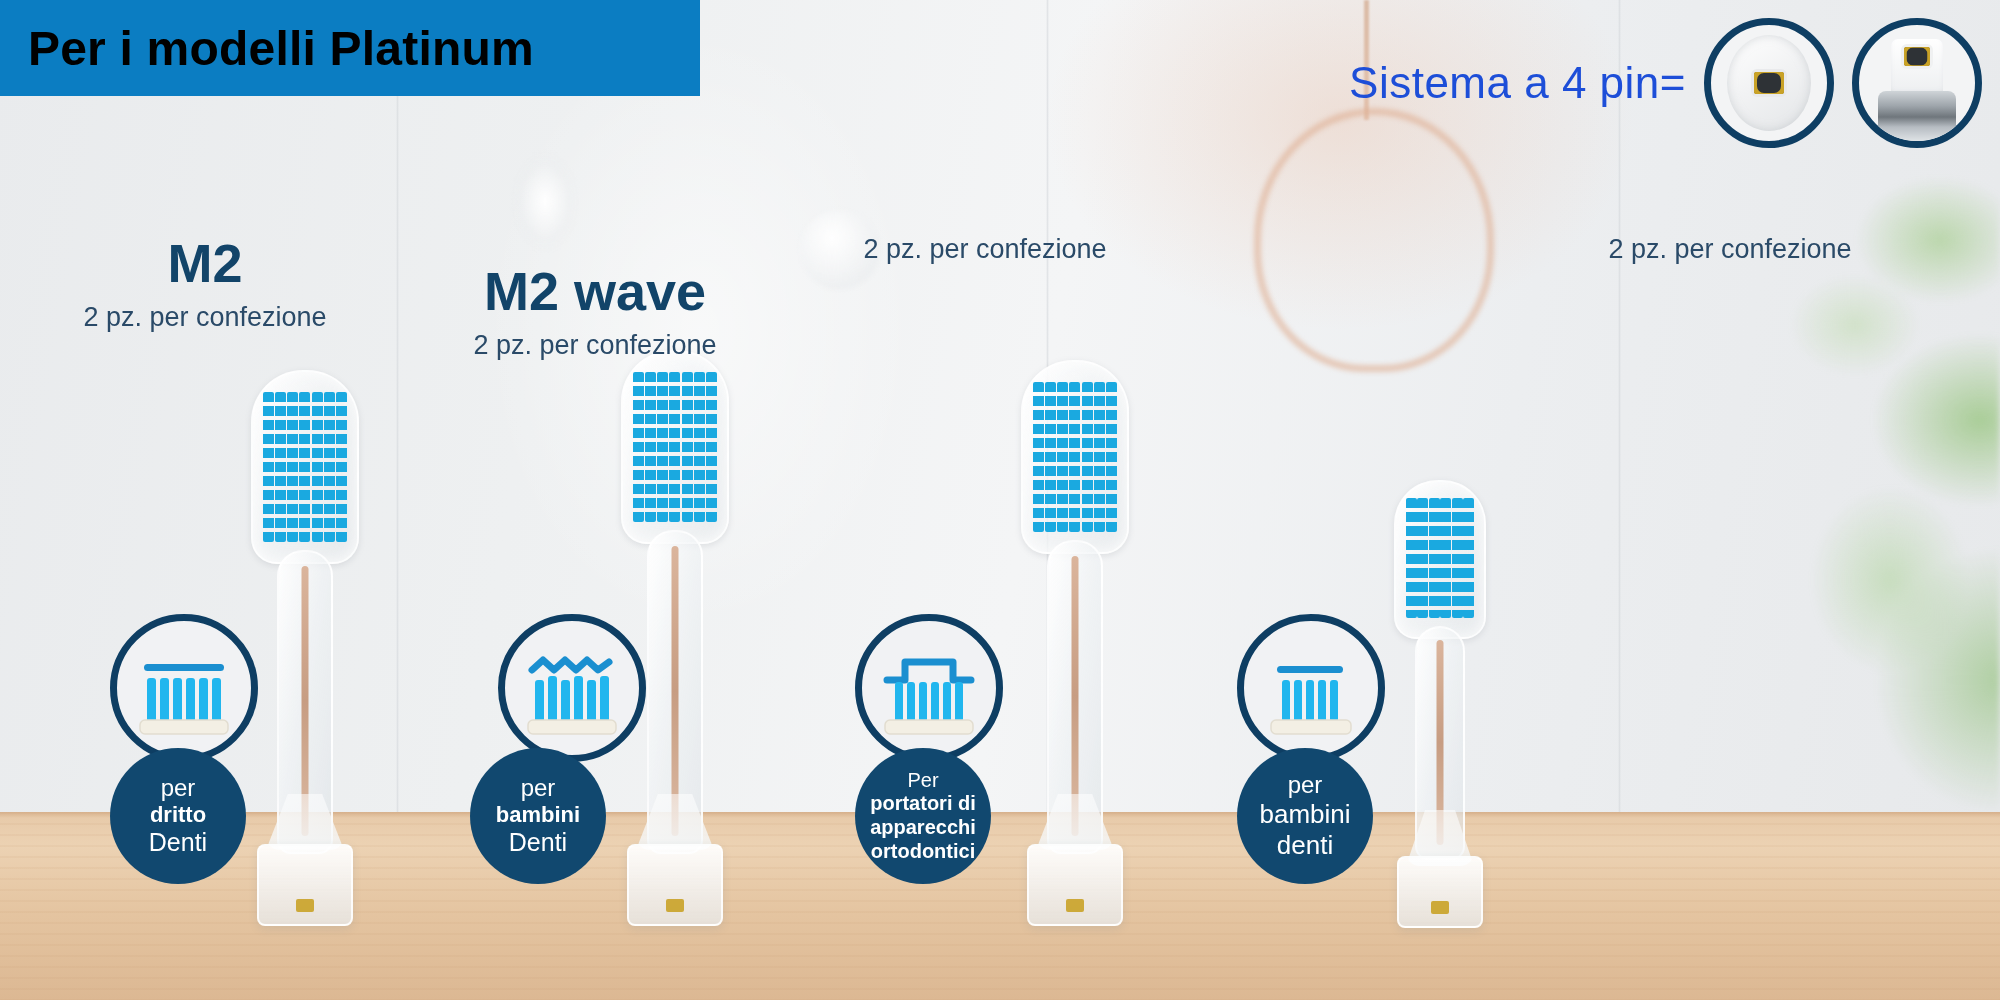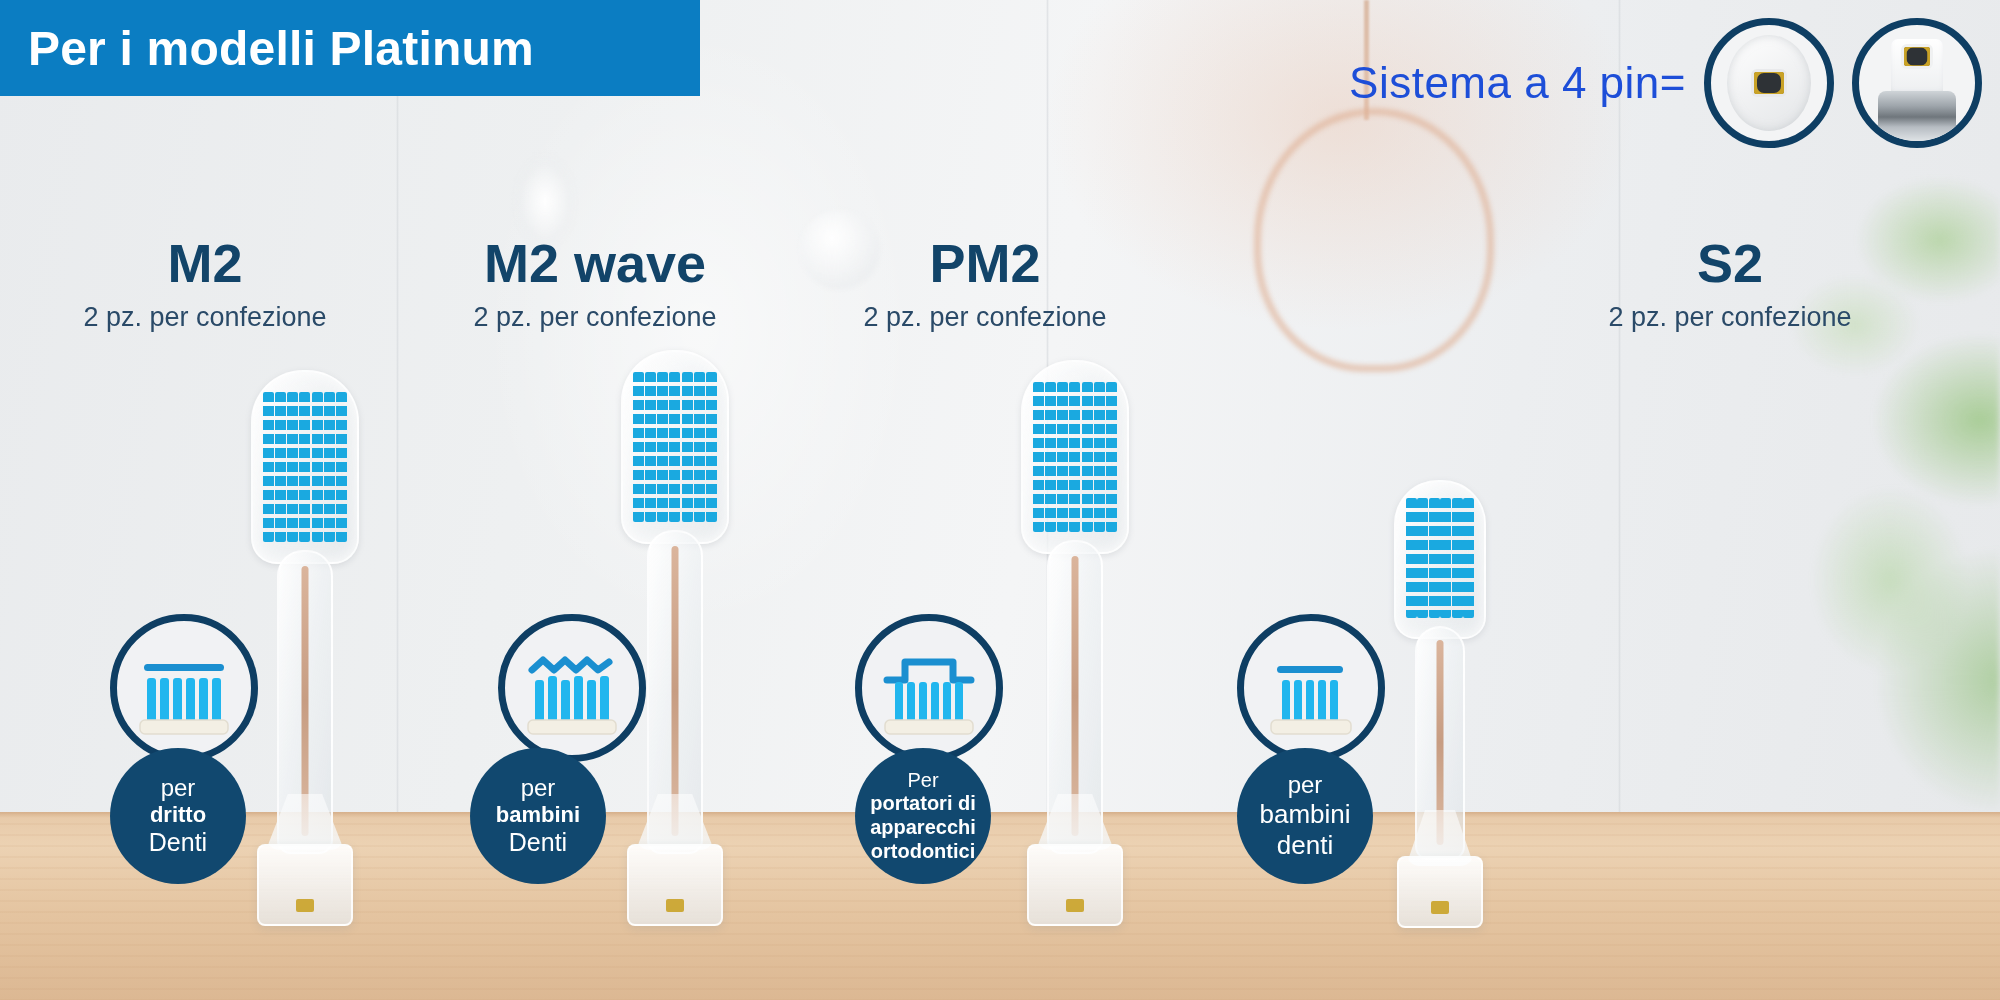--- a/index.html
+++ b/index.html
@@ -74,21 +74,21 @@
     background:linear-gradient(to bottom, rgba(210,170,132,.75), rgba(231,201,168,0));
   }
 
   
   .banner{
     position:absolute;left:0;top:0;width:700px;height:96px;
     background:#0b7dc2;
     display:flex;align-items:center;
   }
   .banner-text{
-    color:#ffffff;
+    color:#000000;
     font-size:48px;
     font-weight:bold;
     letter-spacing:.2px;
     padding-left:28px;
     white-space:nowrap;
   }
 
   
   .pin-row{
     position:absolute;right:18px;top:18px;
@@ -342,30 +342,28 @@
     <div class="neck" style="top:146px;height:230px;width:46px;"></div>
     <div class="neck-core" style="top:160px;height:205px;"></div>
     <div class="flare" style="top:330px;width:68px;"></div>
     <div class="base" style="top:376px;width:82px;height:68px;"></div>
   </div>
 
   <div class="col" style="left:-15px;">
     <div class="col-title">M2</div>
     <div class="col-sub">2 pz. per confezione</div>
   </div>
-  <div class="col" style="left:375px;">
+  <div class="col" style="left:375px;margin-top:28px;">
     <div class="col-title">M2 wave</div>
     <div class="col-sub">2 pz. per confezione</div>
   </div>
   <div class="col" style="left:765px;">
-    <div class="col-title">PM2</div>
     <div class="col-sub">2 pz. per confezione</div>
   </div>
   <div class="col" style="left:1530px;width:400px;">
-    <div class="col-title">S2</div>
     <div class="col-sub">2 pz. per confezione</div>
   </div>
 
   <div class="feat-icon" style="left:110px;top:614px;">
     <svg width="112" height="112" viewBox="0 0 112 112" aria-hidden="true">
       <rect x="16" y="32" width="80" height="7" rx="3.5" fill="#1b8fd0"></rect>
       <g fill="#21b6ee">
         <rect x="19" y="46" width="9" height="44" rx="3"></rect>
         <rect x="32" y="46" width="9" height="44" rx="3"></rect>
         <rect x="45" y="46" width="9" height="44" rx="3"></rect>

